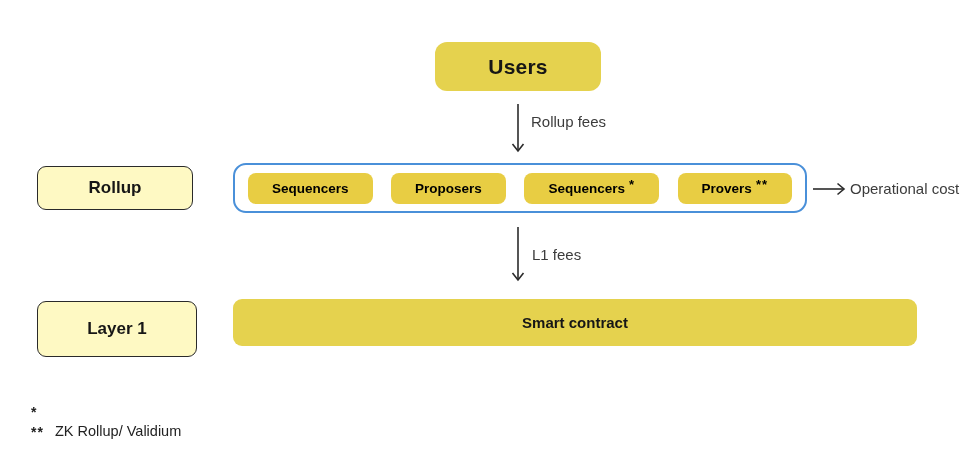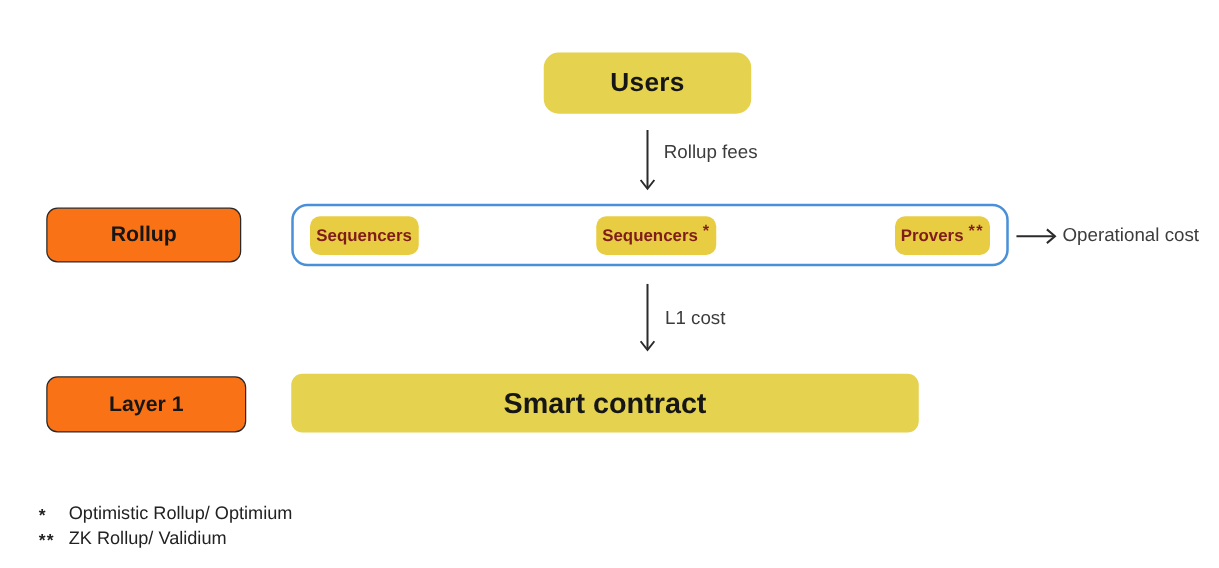--- a/index.html
+++ b/index.html
@@ -33,63 +33,63 @@
     justify-content:center;
     font-weight:700;
     color:var(--ink);
   }
   .users-box{
     left:435px; top:42px; width:166px; height:49px;
     font-size:21px;
     letter-spacing:.2px;
   }
   .smart-contract-box{
-    left:233px; top:299px; width:502px; height:47px;
-    font-size:23px;
+    left:233px; top:299px; width:684px; height:47px;
+    font-size:15px;
     border-radius:9px;
     text-align:center;
   }
 
   
   .outline-box{
-    background:#f97316;
+    background:#fef9c3;
     border:1.6px solid #2a2a2a;
     border-radius:9px;
     display:flex;
     align-items:center;
     justify-content:center;
     font-weight:700;
     font-size:17px;
     color:var(--ink);
   }
   .rollup-box{ left:37px; top:166px; width:156px; height:44px; }
-  .layer1-box{ left:37px; top:301px; width:160px; height:45px; }
+  .layer1-box{ left:37px; top:301px; width:160px; height:56px; }
 
   
   .actors-wrap{
     left:233px; top:163px; width:574px; height:50px;
     border:2.5px solid var(--blue-border);
     border-radius:13px;
     background:#ffffff;
     display:flex;
     align-items:center;
     justify-content:space-between;
     padding:0 13px;
   }
   .chip{
     background:var(--chip-yellow);
     border-radius:8px;
     height:31px;
     display:flex;
     align-items:center;
     justify-content:center;
-    padding:0 5px;
+    padding:0 24px;
     font-size:13.5px;
     font-weight:700;
-    color:#7f1d1d;
+    color:#000000;
     white-space:nowrap;
   }
   .chip .ast{
     font-weight:800;
     font-size:13px;
     margin-left:4px;
     position:relative;
     top:-4px;
     letter-spacing:1px;
   }
@@ -136,51 +136,53 @@
 
   <div class="abs outline-box rollup-box">
     <span>Rollup</span>
   </div>
 
   <div class="abs actors-wrap">
     <div class="chip">
       <span>Sequencers</span>
     </div>
     <div class="chip">
+      <span>Proposers</span>
+    </div>
+    <div class="chip">
       <span>Sequencers</span>
         <span class="ast">*</span>
     </div>
     <div class="chip">
       <span>Provers</span>
         <span class="ast">**</span>
     </div>
   </div>
 
   <svg class="abs" style="left:813px;top:181px;" width="34" height="16" aria-hidden="true">
     <line x1="0" y1="8" x2="30" y2="8" stroke="#2b2b2b" stroke-width="1.6"></line>
     <path d="M24.5 2.5 L31 8 L24.5 13.5" fill="none" stroke="#2b2b2b" stroke-width="1.6"></path>
   </svg>
   <div class="abs flow-label" style="left:850px;top:180px;">Operational cost</div>
 
   <svg class="abs" style="left:510px;top:227px;" width="16" height="56" aria-hidden="true">
     <line x1="8" y1="0" x2="8" y2="52" stroke="#2b2b2b" stroke-width="1.6"></line>
     <path d="M2.5 46 L8 53 L13.5 46" fill="none" stroke="#2b2b2b" stroke-width="1.6"></path>
   </svg>
-  <div class="abs flow-label" style="left:532px;top:246px;">L1 cost</div>
+  <div class="abs flow-label" style="left:532px;top:246px;">L1 fees</div>
 
   <div class="abs outline-box layer1-box">
     <span>Layer 1</span>
   </div>
 
   <div class="abs yellow-box smart-contract-box">
     <span>Smart contract</span>
   </div>
 
   <div class="abs footnote-row" style="left:31px;top:403px;">
     <span class="footnote-marker">*</span>
-    <span>Optimistic Rollup/ Optimium</span>
   </div>
   <div class="abs footnote-row" style="left:31px;top:423px;">
     <span class="footnote-marker">**</span>
     <span>ZK Rollup/ Validium</span>
   </div>
 
 </div>
 
 </body></html>

